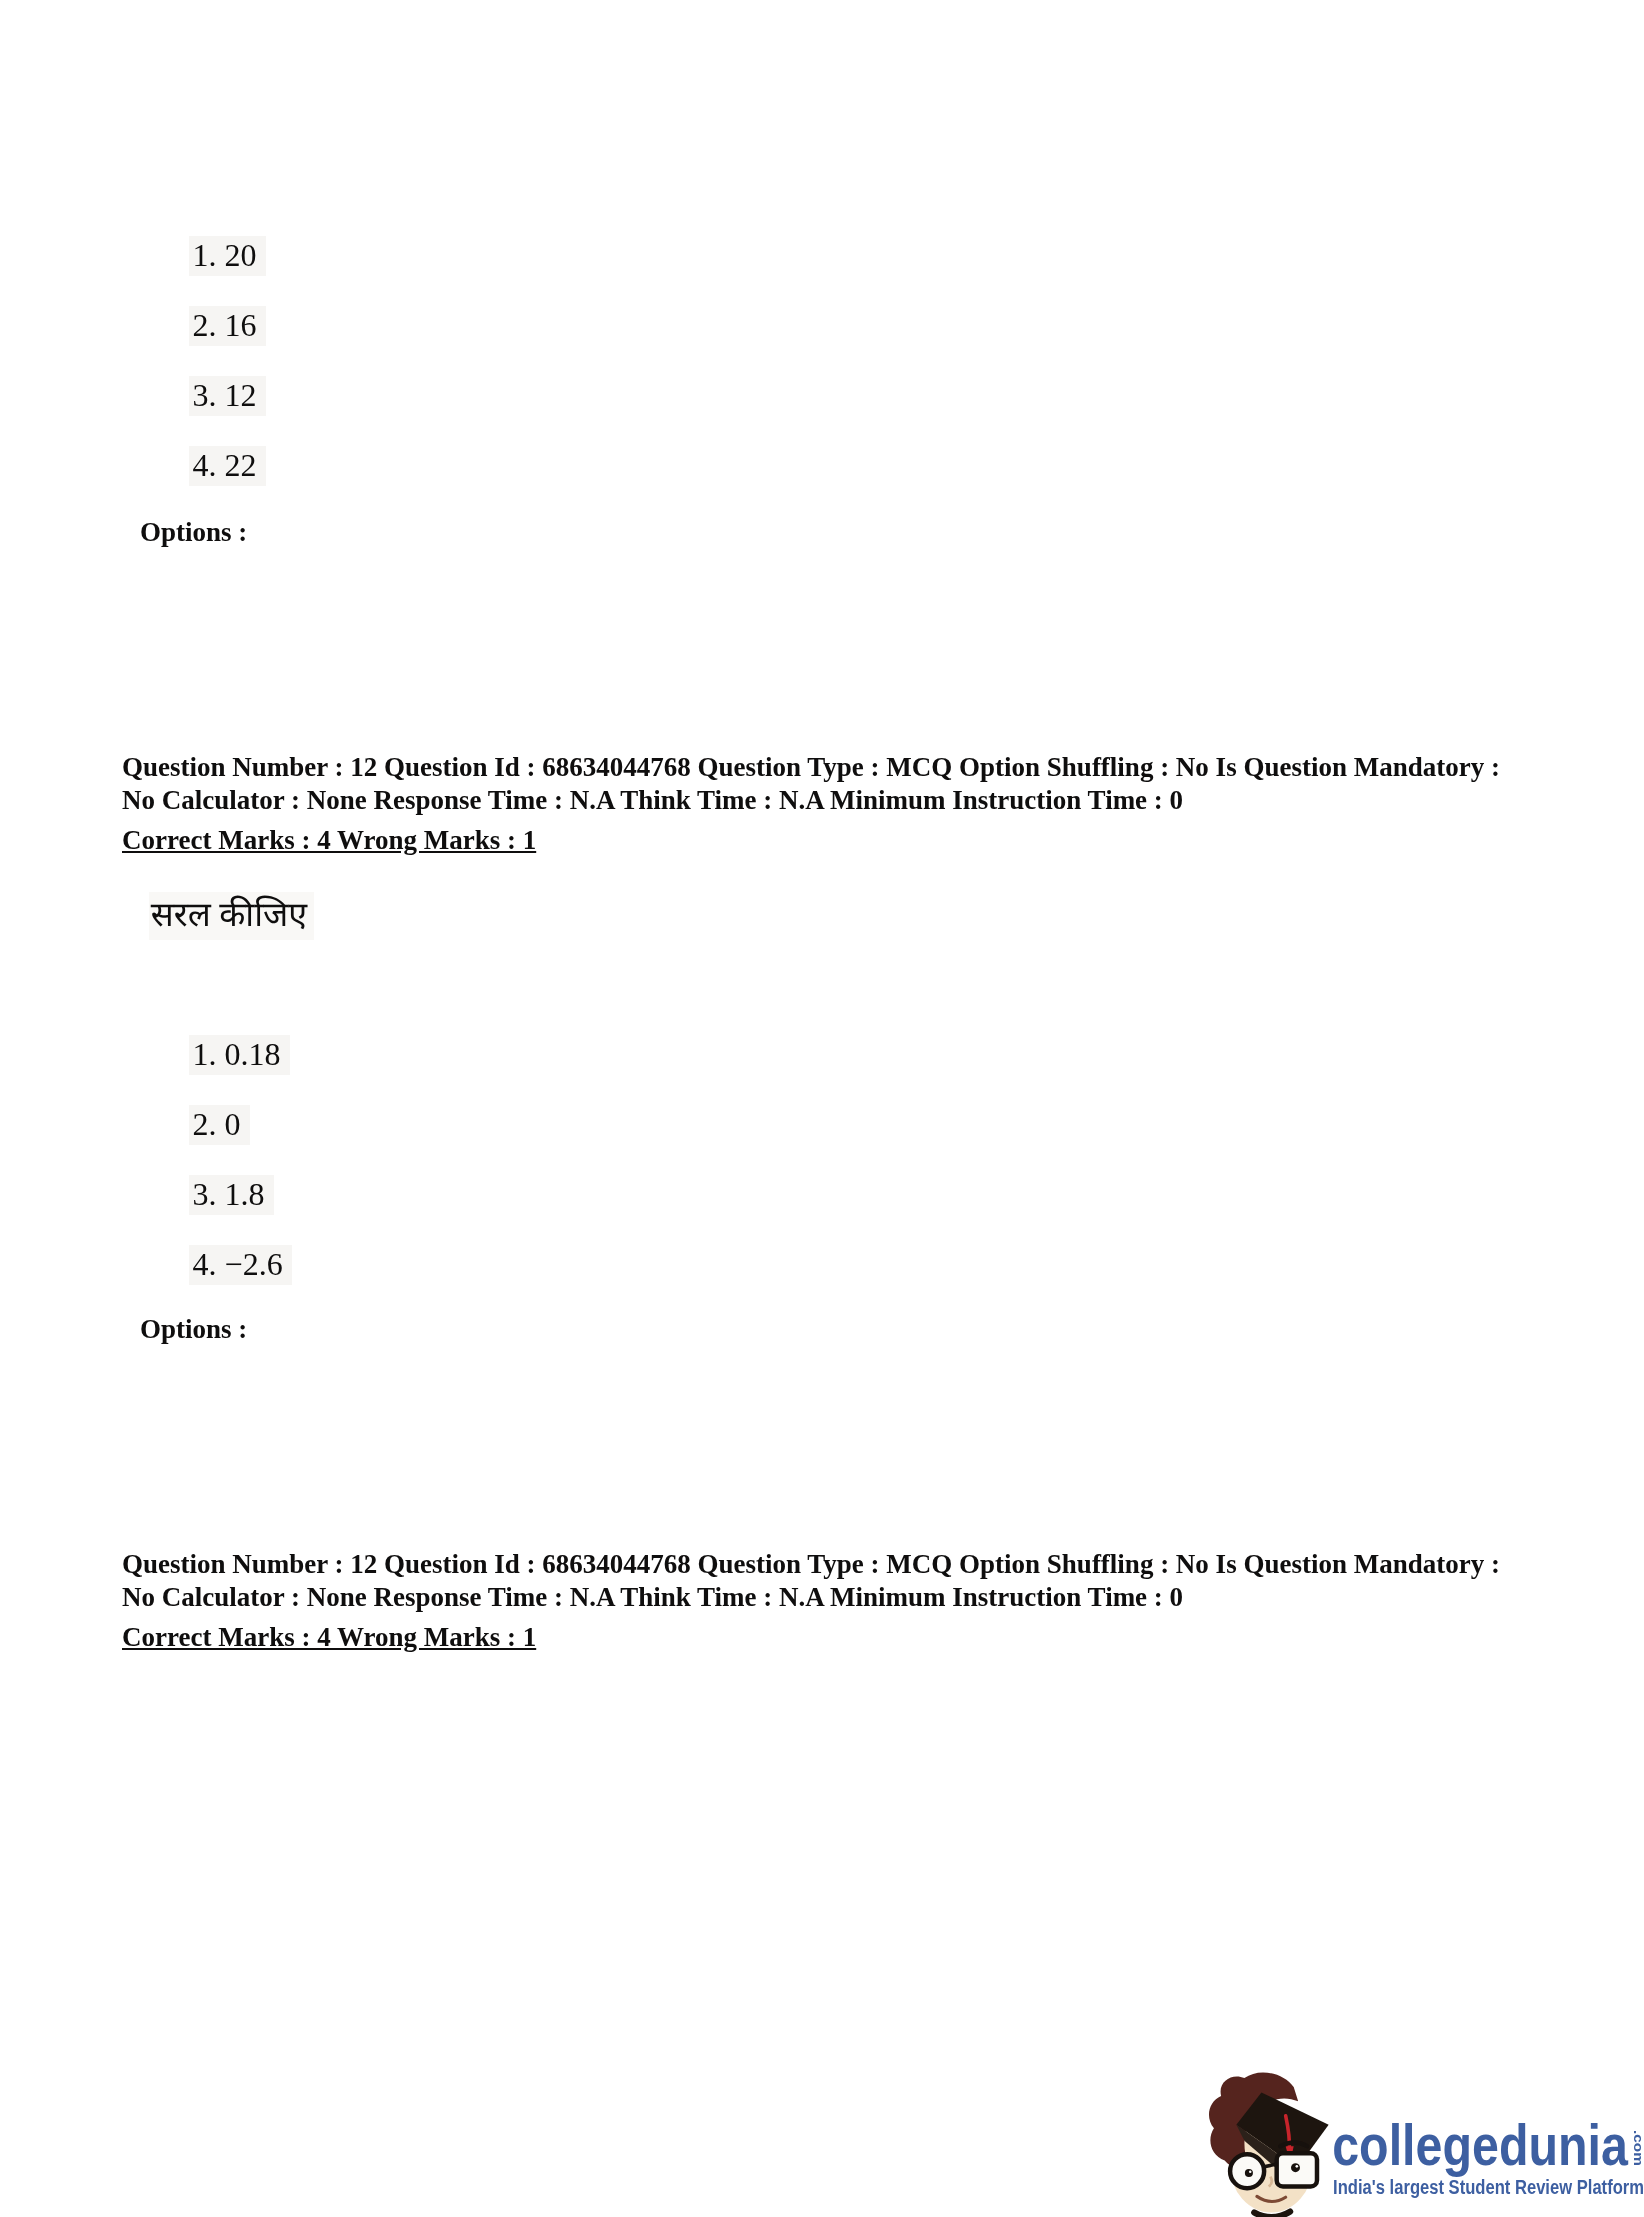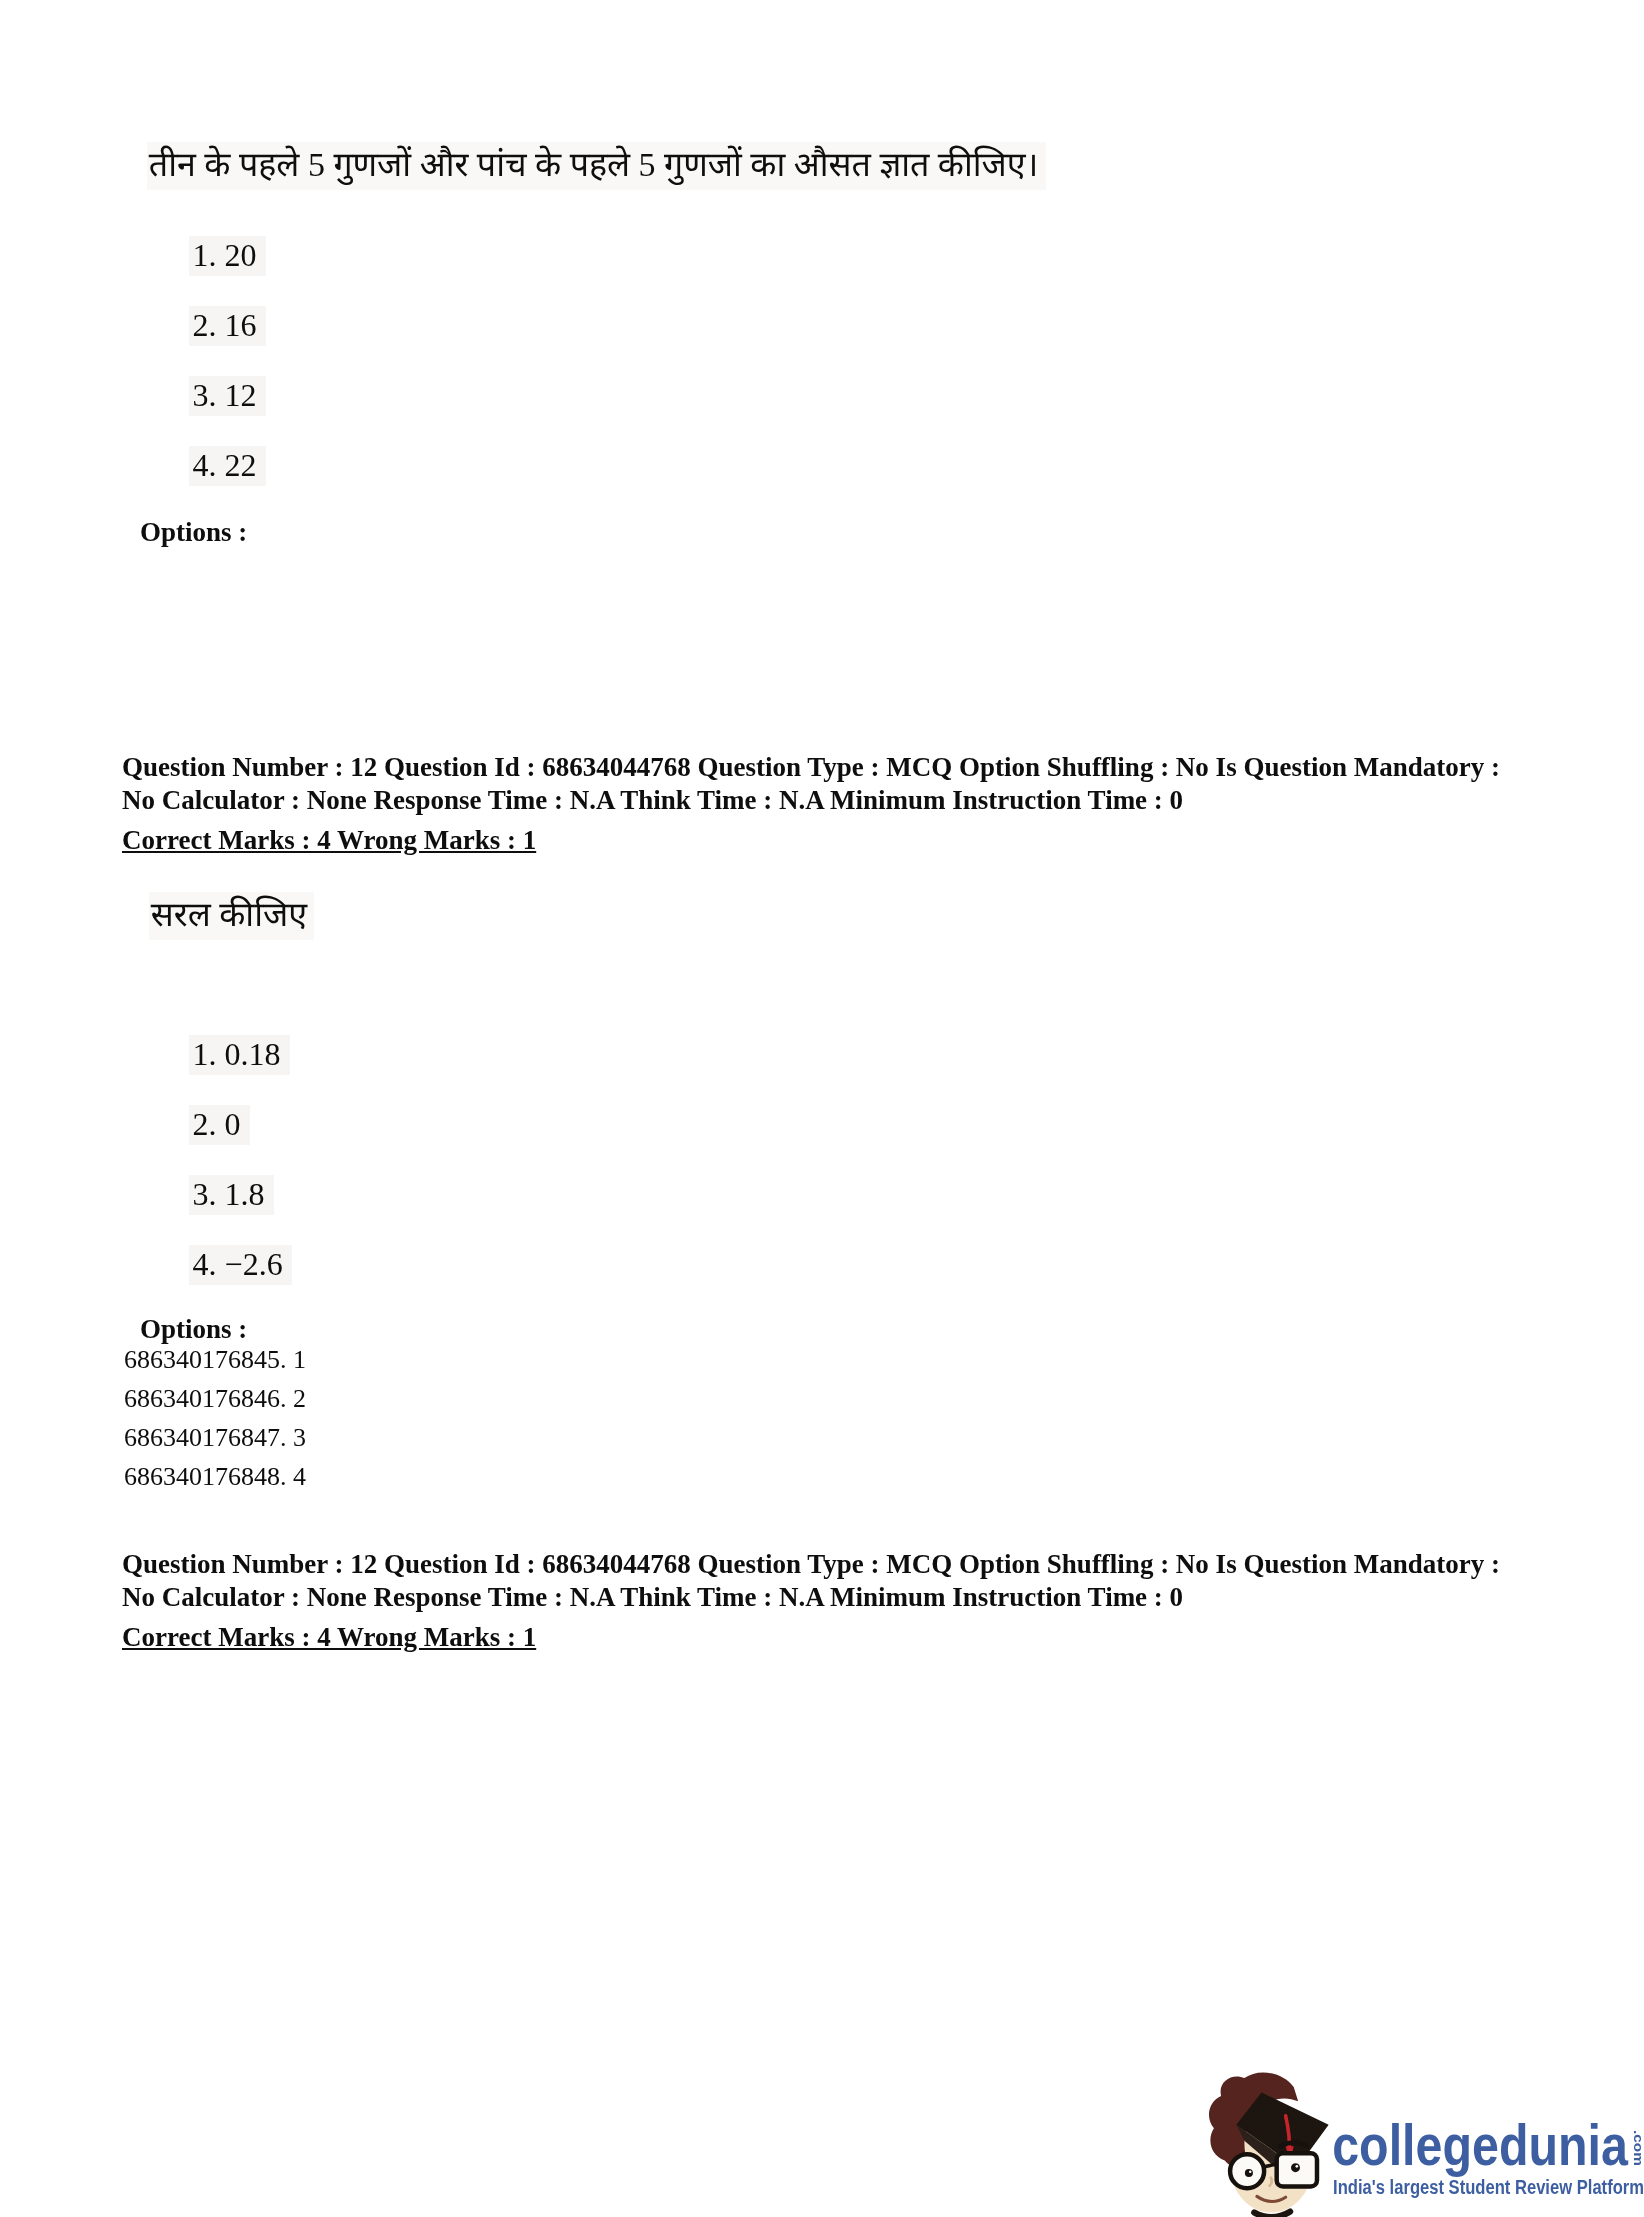--- a/index.html
+++ b/index.html
@@ -59,21 +59,20 @@
     line-height:33px;
   }
   .meta .marks{margin-top:7px;text-decoration:underline;}
   .logo-svg{position:absolute;left:1205px;top:2060px;width:439px;height:158px;}
 </style>
 </head>
 <body>
 
 <div class="page">
 
-  <div class="abs prompt" style="left:147px;top:142px;">तीन के पहले 5 गुणजों और पांच के पहले 5 गुणजों का औसत ज्ञात कीजिए।</div>
 
   <div class="choice" style="top:236px;">1. 20</div>
   <div class="choice" style="top:306px;">2. 16</div>
   <div class="choice" style="top:376px;">3. 12</div>
   <div class="choice" style="top:446px;">4. 22</div>
 
   <div class="opt-label" style="top:519px;">Options :</div>
 
   <div class="meta" style="top:751px;">
     <div>Question Number : 12 Question Id : 68634044768 Question Type : MCQ Option Shuffling : No Is Question Mandatory :</div>
@@ -82,26 +81,20 @@
   </div>
 
   <div class="abs prompt" style="left:149px;top:892px;">सरल कीजिए</div>
 
   <div class="choice" style="top:1035px;">1. 0.18</div>
   <div class="choice" style="top:1105px;">2. 0</div>
   <div class="choice" style="top:1175px;">3. 1.8</div>
   <div class="choice" style="top:1245px;">4. −2.6</div>
 
   <div class="opt-label" style="top:1316px;">Options :</div>
-  <div class="oids" style="top:1340px;">
-    <div>686340176845. 1</div>
-    <div>686340176846. 2</div>
-    <div>686340176847. 3</div>
-    <div>686340176848. 4</div>
-  </div>
 
   <div class="meta" style="top:1548px;">
     <div>Question Number : 12 Question Id : 68634044768 Question Type : MCQ Option Shuffling : No Is Question Mandatory :</div>
     <div>No Calculator : None Response Time : N.A Think Time : N.A Minimum Instruction Time : 0</div>
     <div class="marks">Correct Marks : 4 Wrong Marks : 1</div>
   </div>
 
   <svg class="logo-svg" viewBox="0 0 490 176" xmlns="http://www.w3.org/2000/svg">
     <g>
 

